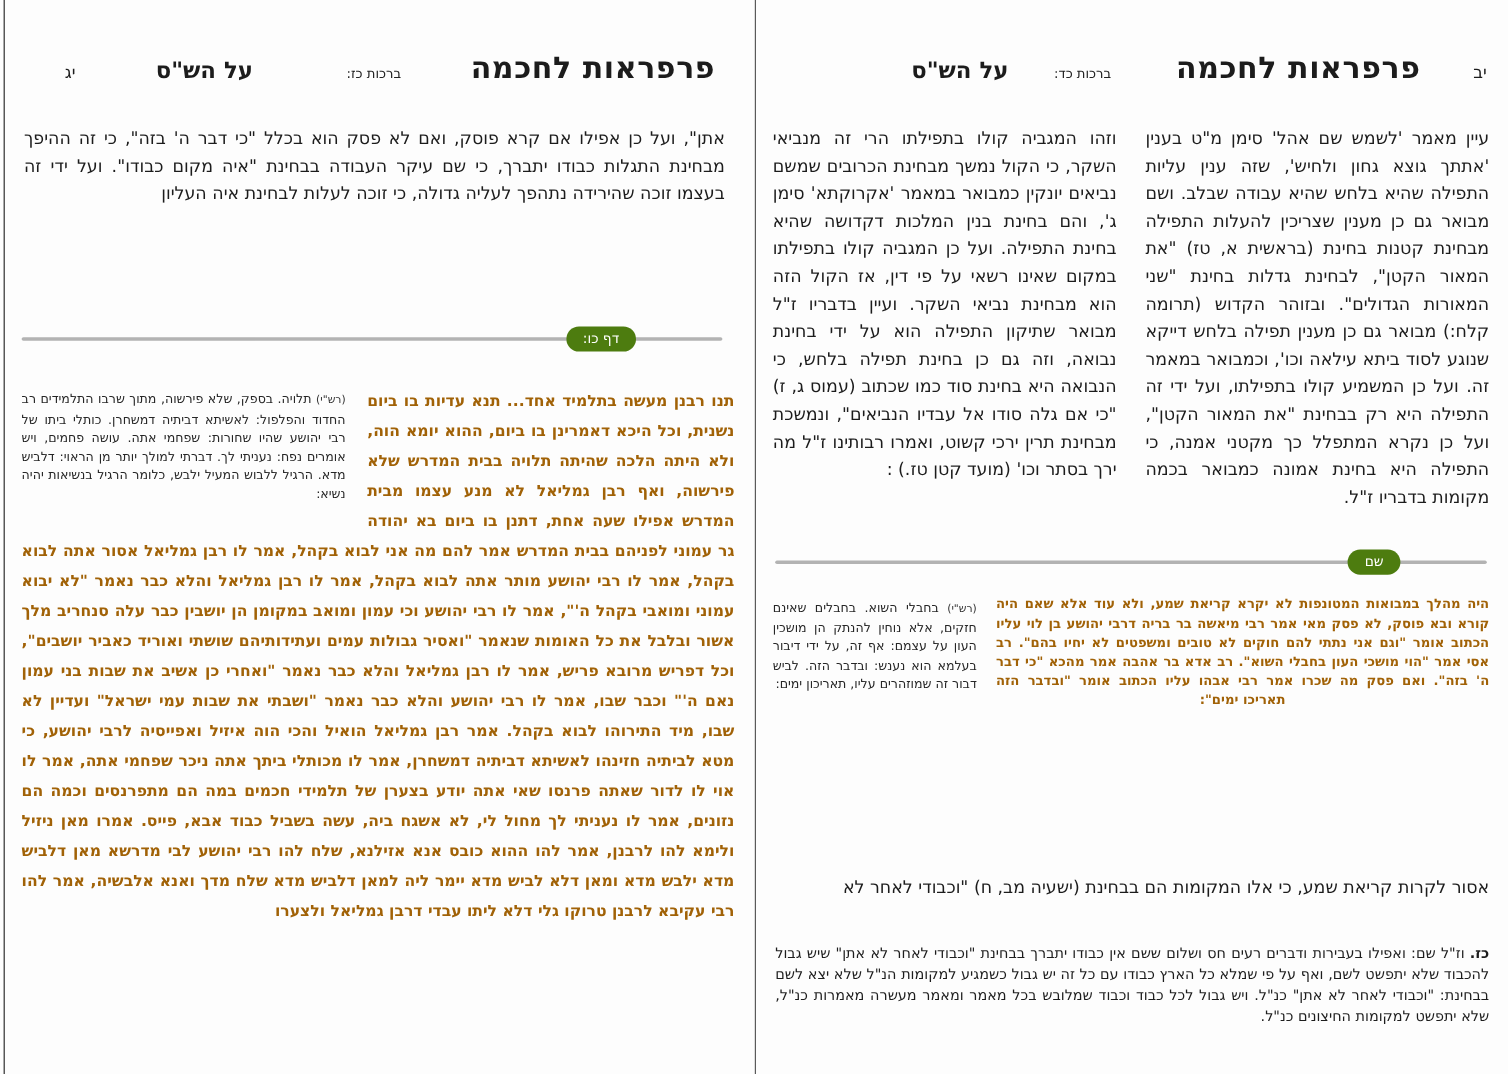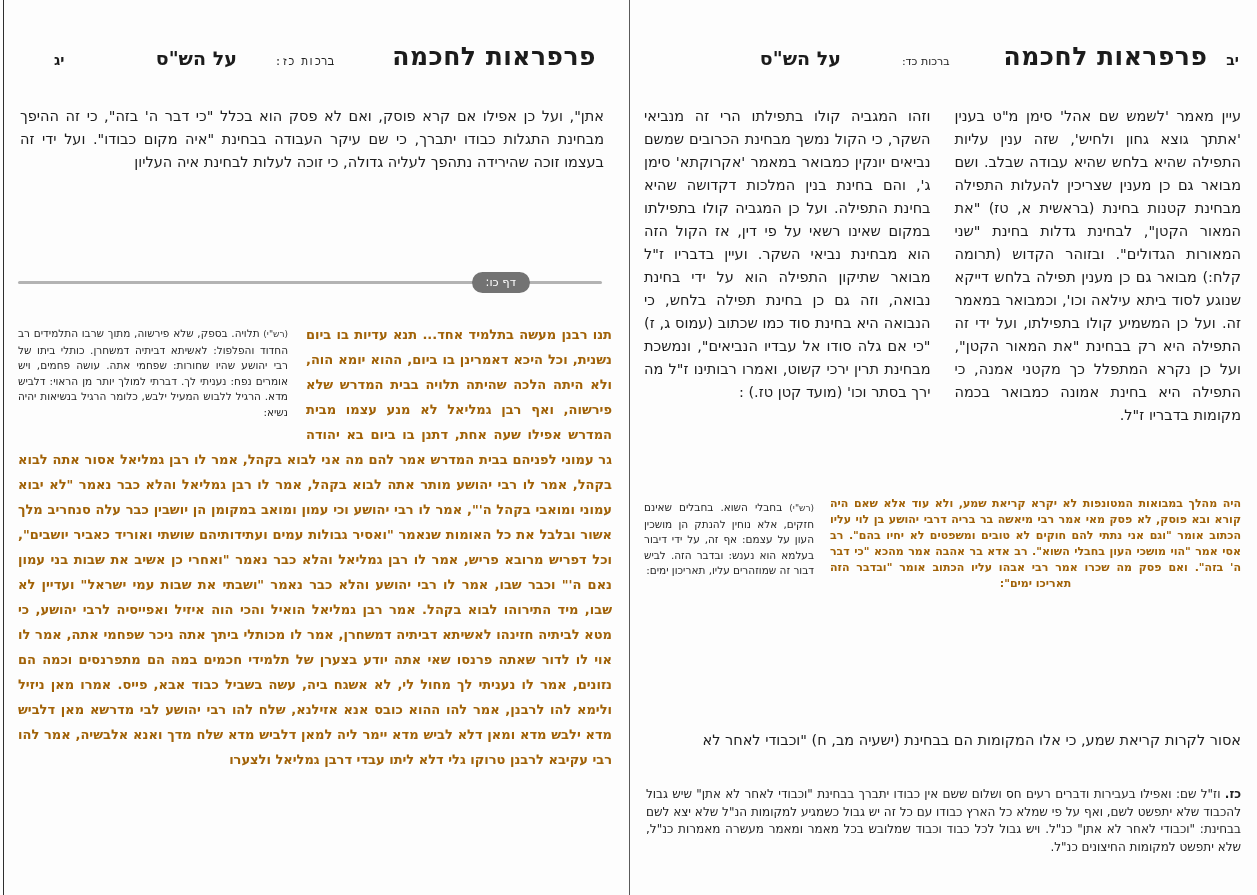--- a/index.html
+++ b/index.html
@@ -12,48 +12,48 @@
   .center-line { position:absolute; left:629px; top:0; bottom:0; width:1px; background:#5a5a5a; }
 
   .page { position:absolute; top:0; height:895px; overflow:hidden; }
   .page-left  { left:6px;   width:620px; }
   .page-right { left:632px; width:623px; }
 
   
   .page-header { position:absolute; top:42px; left:0; right:0; display:flex; align-items:baseline; }
   .page-right .page-header { padding:0 16px 0 0; }
   .page-left  .page-header { padding:0 30px 0 48px; }
-  .hdr-pagenum  { font-weight:bold; font-size:14px; }
+  .hdr-pagenum  { font-weight:normal; font-size:14px; }
   .hdr-title    { font-weight:bold; font-size:25px; letter-spacing:0.5px; }
   .hdr-tractate { font-size:11px; color:#222; }
   .hdr-series   { font-weight:bold; font-size:19px; }
-  .page-right .hdr-pagenum  { margin-left:19px;text-align:right; }
+  .page-right .hdr-pagenum  { margin-left:44px;text-align:right; }
   .page-right .hdr-title    { margin-left:54px; }
-  .page-right .hdr-tractate { margin-left:61px; }
+  .page-right .hdr-tractate { margin-left:38px; }
   .page-left  .hdr-title    { margin-left:58px; }
-  .page-left  .hdr-tractate { margin-left:38px;font-family:Liberation Mono, monospace; }
+  .page-left  .hdr-tractate { margin-left:78px; }
   .page-left  .hdr-pagenum  { margin-right:auto; }
 
   
   .two-col { position:absolute; display:flex; gap:24px; }
   .page-right .top-cols    { top:90px;  right:14px; left:12px; }
   .page-left  .top-cols    { top:90px;  right:22px; left:14px; }
   .page-right .bottom-cols { top:712px; right:14px; left:12px; }
   .col { flex:1; font-size:14.5px; line-height:23px; text-align:justify; }
   .bottom-cols .col { line-height:27px; }
   .lead { font-weight:normal; }
   .fn-ref { font-size:9px; vertical-align:super; line-height:0; }
 
   
   .daf-divider { position:absolute; height:22px; }
   .page-right .daf-divider { top:458px; left:14px;  right:16px; }
   .page-left  .daf-divider { top:272px; left:12px;  right:24px; }
   .divider-line { position:absolute; top:9px; left:0; right:0; height:3px; background:#b3b3b3; border-radius:2px; }
   .daf-label {
-    position:absolute; top:0; right:72px; background:#737373; color:#ffffff;
+    position:absolute; top:0; right:72px; background:#4d7c0f; color:#ffffff;
     font-size:11.5px; line-height:15px; padding:3px 14px; border-radius:11px;
   }
 
   
   .gemara-sec { position:absolute; }
   .page-right .gemara-sec { top:496px; right:14px; left:12px; }
   .page-left  .gemara-sec { top:322px; right:14px; left:12px; }
   .rashi-block {
     float:left; text-align:justify; color:#262626;
     font-size:10.5px; line-height:15.5px;
@@ -85,20 +85,24 @@
       <span class="hdr-title">פרפראות לחכמה</span>
       <span class="hdr-tractate">ברכות כד:</span>
       <span class="hdr-series">על הש"ס</span>
     </div>
 
     <div class="two-col top-cols">
       <p class="col"><span class="lead">עיין</span><span> מאמר 'לשמש שם אהל' סימן מ"ט בענין 'אתתך גוצא גחון ולחיש', שזה ענין עליות התפילה שהיא בלחש שהיא עבודה שבלב. ושם מבואר גם כן מענין שצריכין להעלות התפילה מבחינת קטנות בחינת (בראשית א, טז) "את המאור הקטן", לבחינת גדלות בחינת "שני המאורות הגדולים". ובזוהר הקדוש (תרומה קלח:) מבואר גם כן מענין תפילה בלחש דייקא שנוגע לסוד ביתא עילאה וכו', וכמבואר במאמר זה. ועל כן המשמיע קולו בתפילתו, ועל ידי זה התפילה היא רק בבחינת "את המאור הקטן", ועל כן נקרא המתפלל כך מקטני אמנה, כי התפילה היא בחינת אמונה כמבואר בכמה מקומות בדבריו ז"ל.</span></p>
       <p class="col"><span class="lead">וזהו</span><span> המגביה קולו בתפילתו הרי זה מנביאי השקר, כי הקול נמשך מבחינת הכרובים שמשם נביאים יונקין כמבואר במאמר 'אקרוקתא' סימן ג', והם בחינת בנין המלכות דקדושה שהיא בחינת התפילה. ועל כן המגביה קולו בתפילתו במקום שאינו רשאי על פי דין, אז הקול הזה הוא מבחינת נביאי השקר. ועיין בדבריו ז"ל מבואר שתיקון התפילה הוא על ידי בחינת נבואה, וזה גם כן בחינת תפילה בלחש, כי הנבואה היא בחינת סוד כמו שכתוב (עמוס ג, ז) "כי אם גלה סודו אל עבדיו הנביאים", ונמשכת מבחינת תרין ירכי קשוט, ואמרו רבותינו ז"ל מה ירך בסתר וכו' (מועד קטן טז.) :</span></p>
     </div>
 
+    <div class="daf-divider">
+      <div class="divider-line"></div>
+      <span class="daf-label">שם</span>
+    </div>
 
     <div class="gemara-sec">
       <div class="rashi-block"><span class="rashi-label">(רש"י)</span><span> בחבלי השוא. בחבלים שאינם חזקים, אלא נוחין להנתק הן מושכין העון על עצמם: אף זה, על ידי דיבור בעלמא הוא נענש: ובדבר הזה. לביש דבור זה שמוזהרים עליו, תאריכון ימים:</span></div>
       <p class="gemara-text">היה מהלך במבואות המטונפות לא יקרא קריאת שמע, ולא עוד אלא שאם היה קורא ובא פוסק, לא פסק מאי אמר רבי מיאשה בר בריה דרבי יהושע בן לוי עליו הכתוב אומר "וגם אני נתתי להם חוקים לא טובים ומשפטים לא יחיו בהם". רב אסי אמר "הוי מושכי העון בחבלי השוא". רב אדא בר אהבה אמר מהכא "כי דבר ה' בזה". ואם פסק מה שכרו אמר רבי אבהו עליו הכתוב אומר "ובדבר הזה תאריכו ימים":</p>
     </div>
 
     <div class="two-col bottom-cols">
       <p class="col"><span>אסור לקרות קריאת שמע, כי אלו המקומות הם בבחינת (ישעיה מב, ח) "וכבודי לאחר לא</span></p>
     </div>
 

